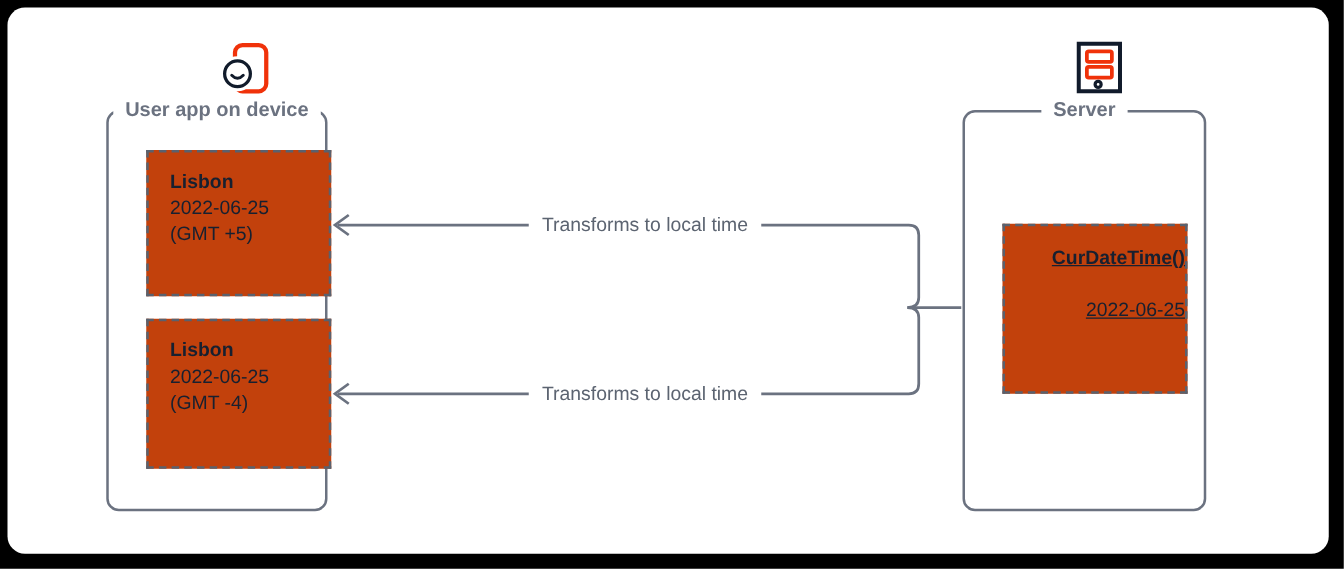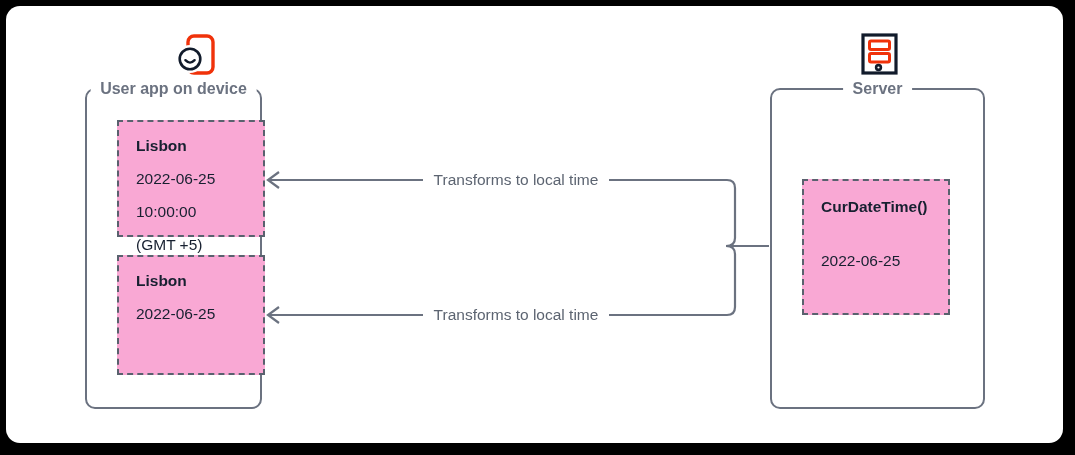--- a/index.html
+++ b/index.html
@@ -37,24 +37,24 @@
     white-space: nowrap;
     line-height: 22px;
   }
   .dashed-card {
     position: absolute;
     border: 2px dashed #59616e;
     padding: 13px 0 0 17px;
     color: #172030;
     font-size: 15.5px;
     line-height: 21px;
-    background: #f9a8d4;
+    background: #c2410c;
   }
   .dashed-card .card-title { font-weight: 700; font-size: 15.5px; }
-  .dashed-card .card-line { font-weight: 400; margin-top: 12px; }
+  .dashed-card .card-line { font-weight: 400; }
   .spacer-line { height: 21px; }
 
   .connector-svg { position: absolute; left: 260px; top: 150px; }
   .connector-svg text {
     font-family: "Liberation Sans", sans-serif;
     font-size: 15.5px;
     fill: #5c6471;
   }
 </style>
 </head>
@@ -75,34 +75,34 @@
     <rect x="14.5" y="23.5" width="20" height="8.5" rx="1.5" fill="none" stroke="#f0320a" stroke-width="3"></rect>
     <circle cx="23.5" cy="37.5" r="2.4" fill="#ffffff" stroke="#111b2b" stroke-width="2.6"></circle>
   </svg>
 
   <div class="group-box" style="left:79px; top:82px; width:177px; height:321px;">
     <span class="group-label">User app on device</span>
 
     <div class="dashed-card" style="left:30px; top:30px; width:148px; height:117px;">
       <div class="card-title">Lisbon</div>
       <div class="card-line">2022-06-25</div>
-      <div class="card-line">10:00:00</div>
       <div class="card-line">(GMT +5)</div>
     </div>
 
     <div class="dashed-card" style="left:30px; top:165px; width:148px; height:120px;">
       <div class="card-title">Lisbon</div>
       <div class="card-line">2022-06-25</div>
+      <div class="card-line">(GMT -4)</div>
     </div>
   </div>
 
-  <div class="group-box" style="left:764px; top:82px; width:215px; height:321px;">
+  <div class="group-box" style="left:764px; top:82px; width:195px; height:321px;text-align:right;">
     <span class="group-label">Server</span>
 
-    <div class="dashed-card" style="left:30px; top:89px; width:148px; height:136px; padding-top:15px;">
+    <div class="dashed-card" style="left:30px; top:89px; width:148px; height:136px; padding-top:15px;text-decoration:underline;">
       <div class="card-title">CurDateTime()</div>
       <div class="spacer-line"></div>
       <div class="card-line">2022-06-25</div>
     </div>
   </div>
 
 </div>
 
 <svg class="connector-svg" width="520" height="185" viewBox="0 0 520 185">
   <g stroke="#6b7280" stroke-width="2.2" fill="none">

